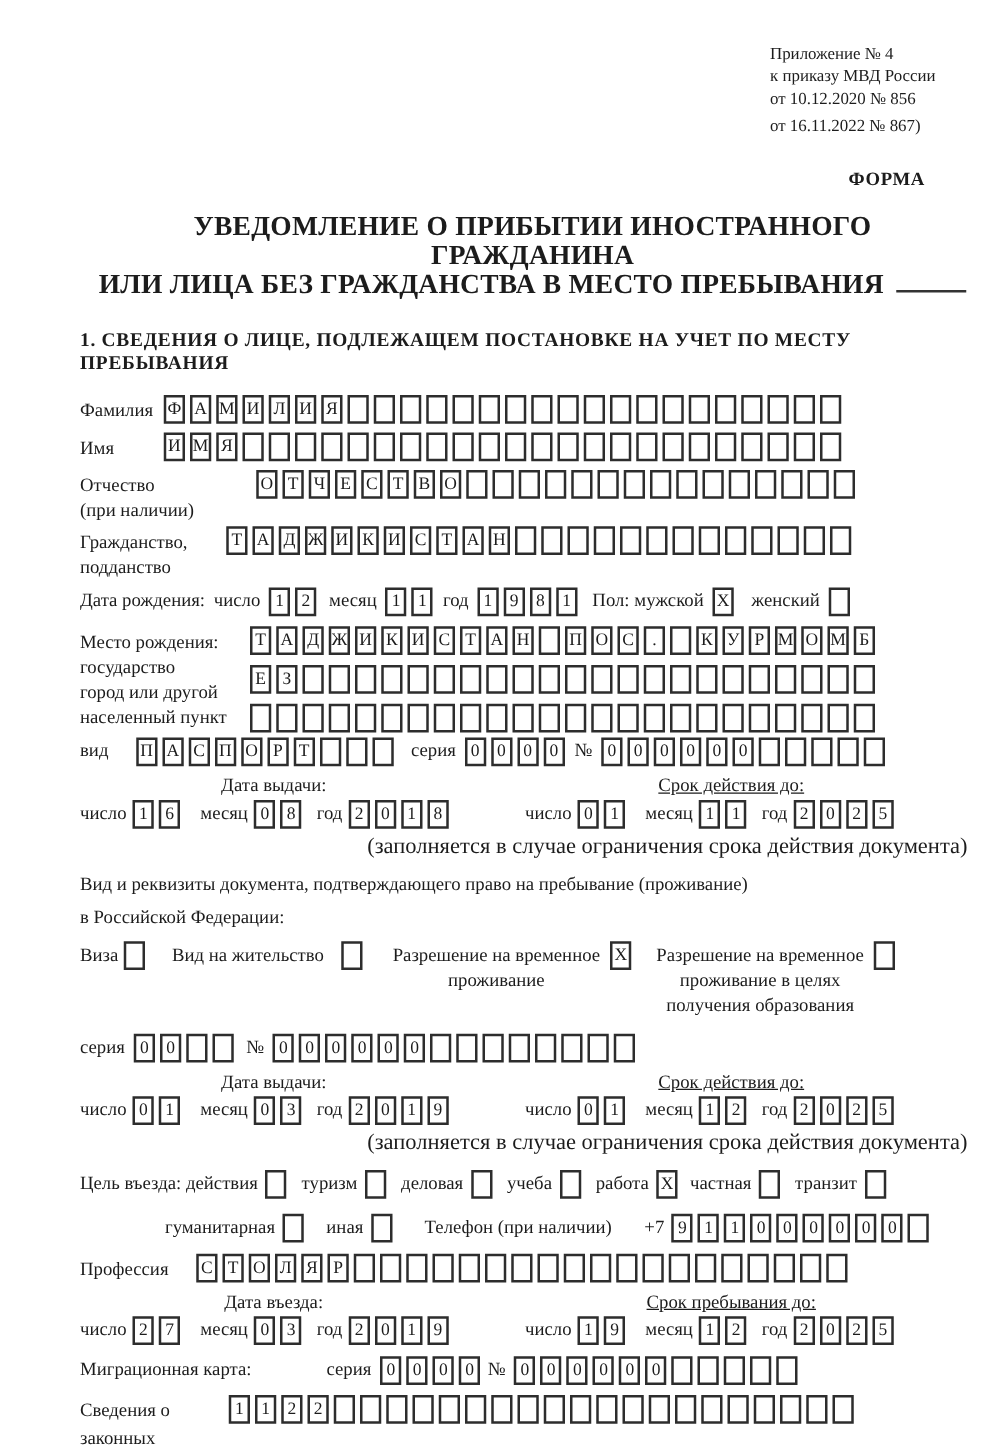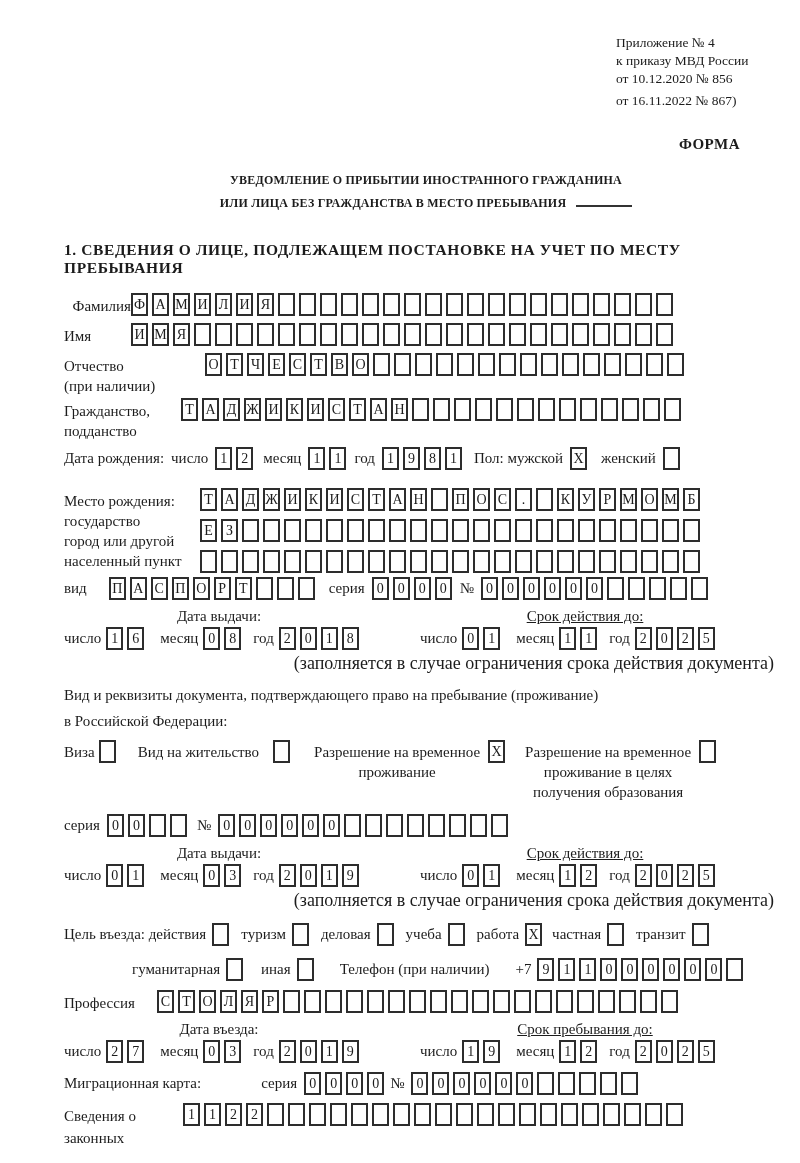--- a/index.html
+++ b/index.html
@@ -8,21 +8,21 @@
     height: 1163px; overflow: hidden;
     font-family: "Liberation Serif", "DejaVu Serif", serif;
     color: #1c1c1c; font-size: 15px;
   }
   .page { padding: 34px 26px 0 64px; position: relative; }
 
   .ref-block { margin-left: 552px; font-size: 13.5px; line-height: 18px; }
   .ref-block .gap { height: 4px; }
   .forma { text-align: right; font-weight: bold; font-size: 15px; margin: 26px 34px 0 0; letter-spacing: .5px; }
 
-  .title { text-align: center; font-weight: bold; font-size: 12px; line-height: 23px; margin: 16px 0 0 14px; letter-spacing: .2px; }
+  .title { text-align: center; font-weight: bold; font-size: 22px; line-height: 23px; margin: 16px 0 0 14px; letter-spacing: .2px; }
   .blank-line { display: inline-block; width: 56px; border-bottom: 2px solid #333; margin-left: 10px; vertical-align: baseline; }
 
   .section-title { font-weight: bold; font-size: 15.5px; letter-spacing: .6px; margin: 26px 0 0 0; }
 
   .frow { display: flex; align-items: flex-start; margin-top: 7px; }
   .flabel { flex-shrink: 0; padding-top: 3px; line-height: 20px; }
   .w67  { width: 67px; }
   .w117 { width: 117px; }
   .w141 { width: 141px; }
   .w136 { width: 136px; }
@@ -82,21 +82,21 @@
 
   <div class="forma">ФОРМА</div>
 
   <div class="title">
     <div>УВЕДОМЛЕНИЕ О ПРИБЫТИИ ИНОСТРАННОГО ГРАЖДАНИНА</div>
     <div><span>ИЛИ ЛИЦА БЕЗ ГРАЖДАНСТВА В МЕСТО ПРЕБЫВАНИЯ</span><span class="blank-line"></span></div>
   </div>
 
   <div class="section-title">1. СВЕДЕНИЯ О ЛИЦЕ, ПОДЛЕЖАЩЕМ ПОСТАНОВКЕ НА УЧЕТ ПО МЕСТУ ПРЕБЫВАНИЯ</div>
 
-  <div class="frow" style="margin-top:16px;text-align:right;">
+  <div class="frow" style="margin-top:16px;">
     <div class="flabel w67">Фамилия</div>
     <div class="cells">
         <span class="cell">Ф</span>
         <span class="cell">А</span>
         <span class="cell">М</span>
         <span class="cell">И</span>
         <span class="cell">Л</span>
         <span class="cell">И</span>
         <span class="cell">Я</span>
         <span class="cell"></span>
@@ -240,21 +240,21 @@
     <span class="lbl" style="margin-left:8px;">Пол: мужской</span>
     <span class="cells">
         <span class="cell">X</span>
       </span>
     <span class="lbl" style="margin-left:10px;">женский</span>
     <span class="cells">
         <span class="cell"></span>
       </span>
   </div>
 
-  <div class="frow" style="margin-top:18px;">
+  <div class="frow" style="margin-top:8px;">
     <div class="flabel w136">
       <div>Место рождения:</div>
       <div>государство</div>
       <div>город или другой</div>
       <div>населенный пункт</div>
     </div>
     <div class="cells-col">
       <div class="cells">
           <span class="cell">Т</span>
           <span class="cell">А</span>

